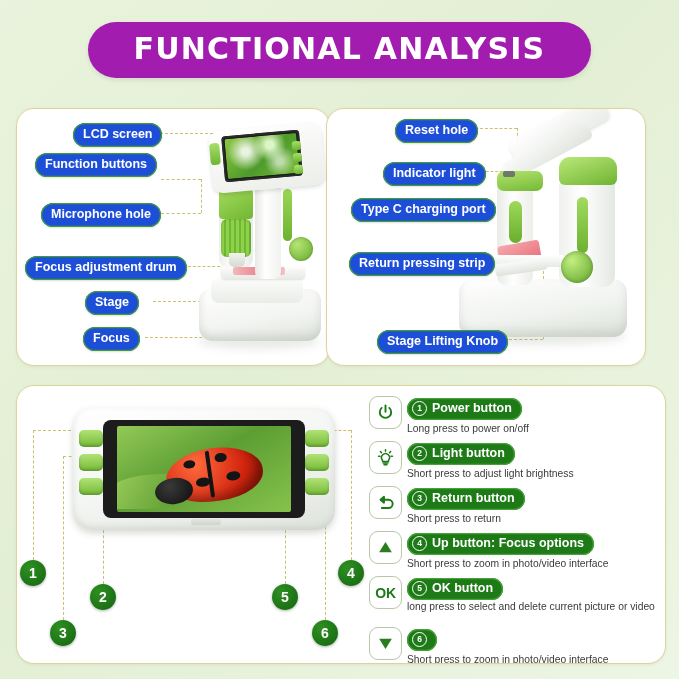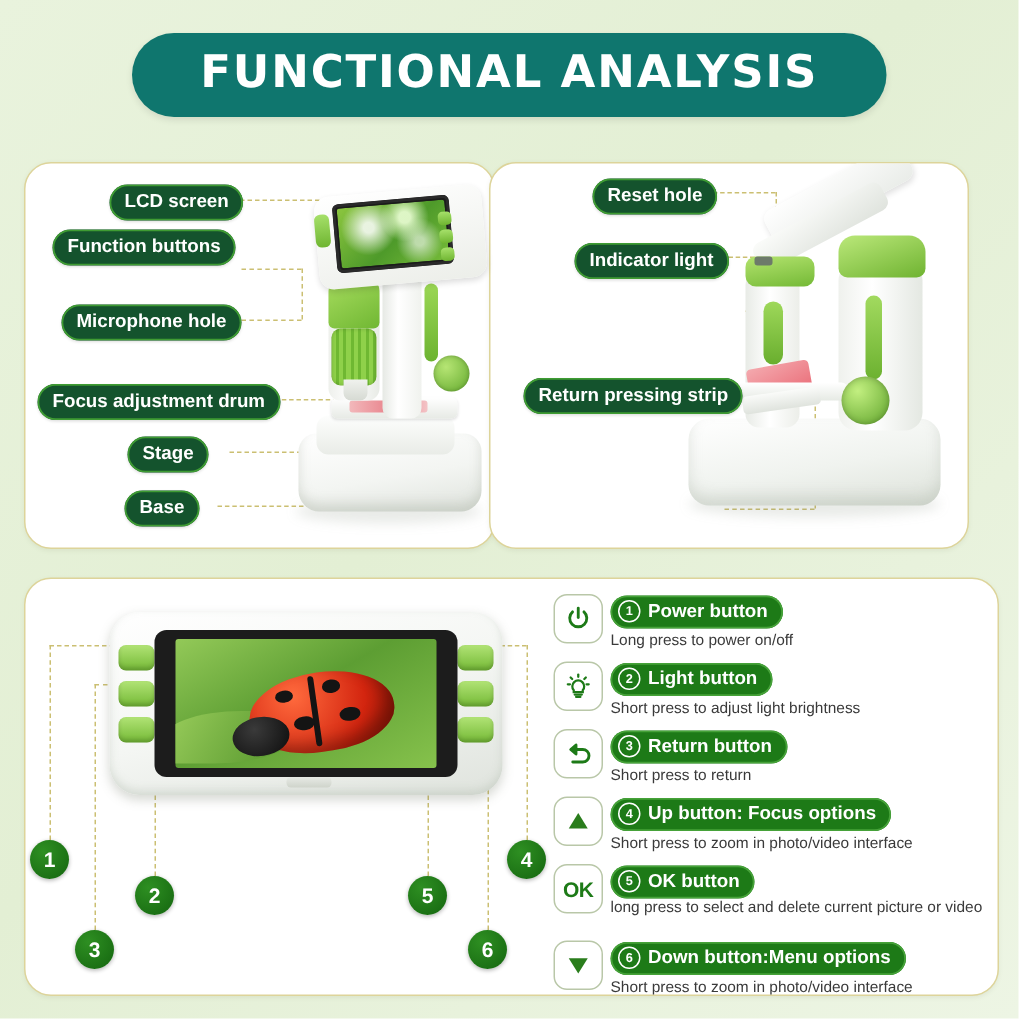--- a/index.html
+++ b/index.html
@@ -7,21 +7,21 @@
     width:679px;height:679px;overflow:hidden;
     font-family:"Liberation Sans",sans-serif;
     background:linear-gradient(135deg,#e9f3dd 0%,#e3efd4 45%,#edf5e4 100%);
     position:relative;
   }
   .stage{position:absolute;inset:0;}
 
   
   .title-wrap{position:absolute;left:0;right:0;top:22px;display:flex;justify-content:center;}
   .title-pill{
-    background:#0f766e;border-radius:32px;
+    background:#a21caf;border-radius:32px;
     padding:12px 46px 14px;
     box-shadow:0 2px 5px rgba(0,0,0,.10);
   }
   .title-pill span{
     display:block;color:#fff;font-weight:bold;font-size:30px;
     letter-spacing:1.2px;line-height:1;white-space:nowrap;
     font-family:"DejaVu Sans",sans-serif;
   }
 
   
@@ -29,21 +29,21 @@
     position:absolute;background:#fff;border:1.5px solid #ddd49a;
     border-radius:18px;box-shadow:0 1px 3px rgba(120,130,90,.10);
     overflow:hidden;
   }
   #panel-left{left:16px;top:108px;width:312px;height:256px;}
   #panel-right{left:326px;top:108px;width:318px;height:256px;}
   #panel-bottom{left:16px;top:385px;width:648px;height:277px;}
 
   
   .lbl{
-    position:absolute;background:#14532d;border-radius:13px;
+    position:absolute;background:#1d4ed8;border-radius:13px;
     color:#fff;font-weight:bold;font-size:12.5px;line-height:1;
     padding:5px 10px 6px;white-space:nowrap;
     box-shadow:inset 0 0 0 1.2px #3f9c33, 0 1px 2px rgba(0,0,0,.13);
     z-index:6;
   }
   
   .dash-h{position:absolute;border-top:1.3px dashed #cbbf72;z-index:3;}
   .dash-v{position:absolute;border-left:1.3px dashed #cbbf72;z-index:3;}
 
   
@@ -229,21 +229,21 @@
           <b></b>
           <b></b>
         </div>
     </div>
 
     <div class="lbl" style="left:56px;top:14px;">LCD screen</div>
     <div class="lbl" style="left:18px;top:44px;">Function buttons</div>
     <div class="lbl" style="left:24px;top:94px;">Microphone hole</div>
     <div class="lbl" style="left:8px;top:147px;">Focus adjustment drum</div>
     <div class="lbl" style="left:68px;top:182px;">Stage</div>
-    <div class="lbl" style="left:66px;top:218px;">Base</div>
+    <div class="lbl" style="left:66px;top:218px;">Focus</div>
   </div>
 
   <div class="panel" id="panel-right">
 
     <div class="dash-h" style="left:124px;top:19px;width:66px;"></div>
     <div class="dash-v" style="left:190px;top:19px;height:36px;"></div>
 
     <div class="dash-h" style="left:130px;top:62px;width:46px;"></div>
     <div class="dash-v" style="left:176px;top:62px;height:36px;"></div>
 
@@ -266,21 +266,23 @@
         <div class="strip-l"></div>
       <div class="port"></div>
       <div class="slide"></div>
         <div class="stageplate"></div>
         <div class="clip"></div>
       <div class="knob"></div>
     </div>
 
     <div class="lbl" style="left:68px;top:10px;">Reset hole</div>
     <div class="lbl" style="left:56px;top:53px;">Indicator light</div>
+    <div class="lbl" style="left:24px;top:89px;">Type C charging port</div>
     <div class="lbl" style="left:22px;top:143px;">Return pressing strip</div>
+    <div class="lbl" style="left:50px;top:221px;">Stage Lifting Knob</div>
   </div>
 
   <div class="panel" id="panel-bottom">
 
     <div id="device">
       <div class="shellOuter"></div>
       <div class="btn bl1"></div>
         <div class="btn bl2"></div>
         <div class="btn bl3"></div>
       <div class="btn br1"></div>
@@ -408,21 +410,20 @@
 
       <div class="lrow" style="left:0;top:231px;">
         <div class="ico">
           <svg width="19" height="19" viewBox="0 0 24 24">
             <path d="M12 19 L4 6 L20 6 Z" fill="#2a7d1c"></path>
           </svg>
         </div>
         <div class="ltext">
           <div class="lpill">
             <span class="badge">6</span>
-            <span class="ltitle">Down button:Menu options</span>
           </div>
           <div class="ldesc">Short press to zoom in photo/video interface</div>
         </div>
       </div>
 
     </div>
   </div>
 </div>
 
 </body></html>

